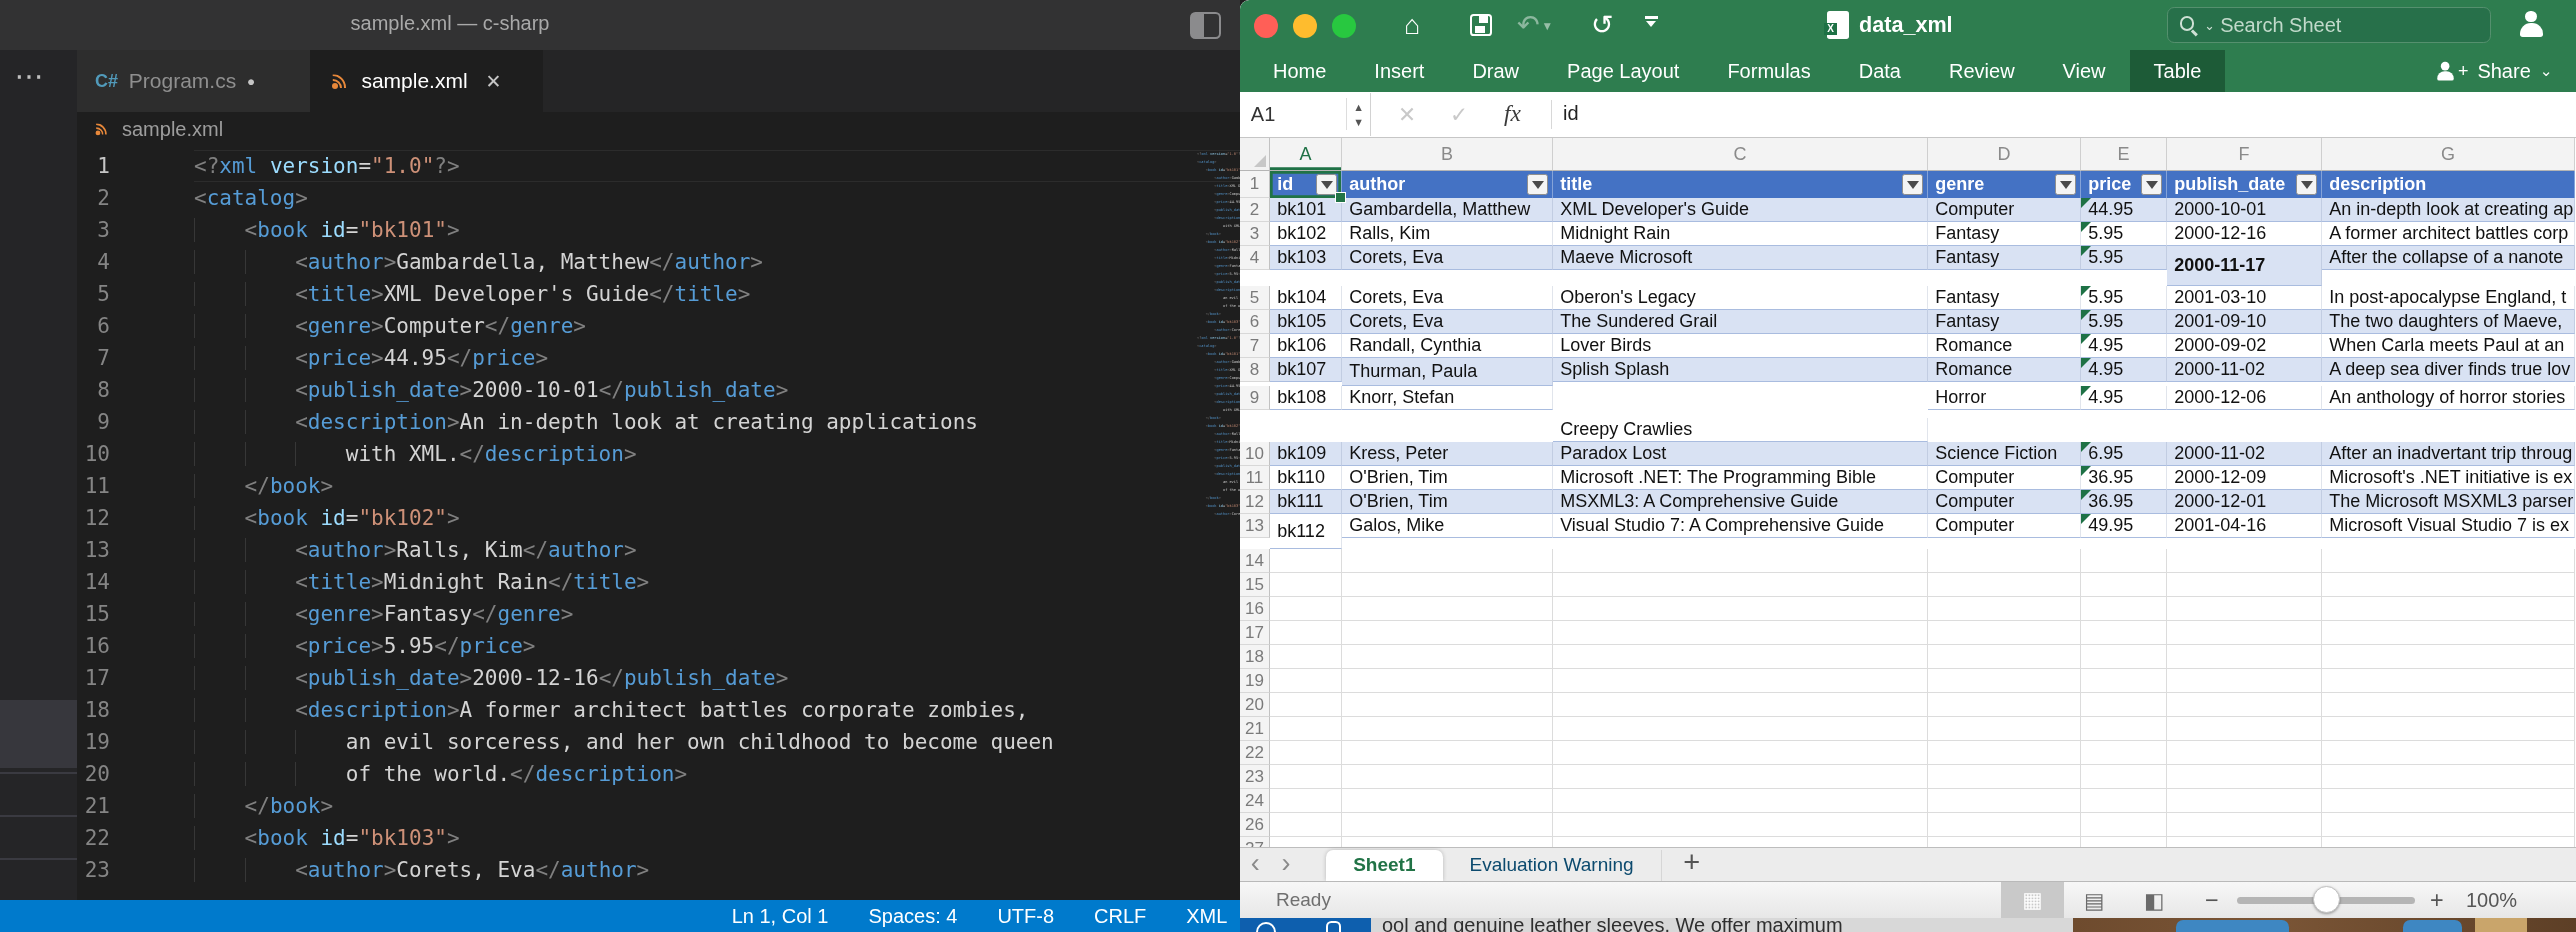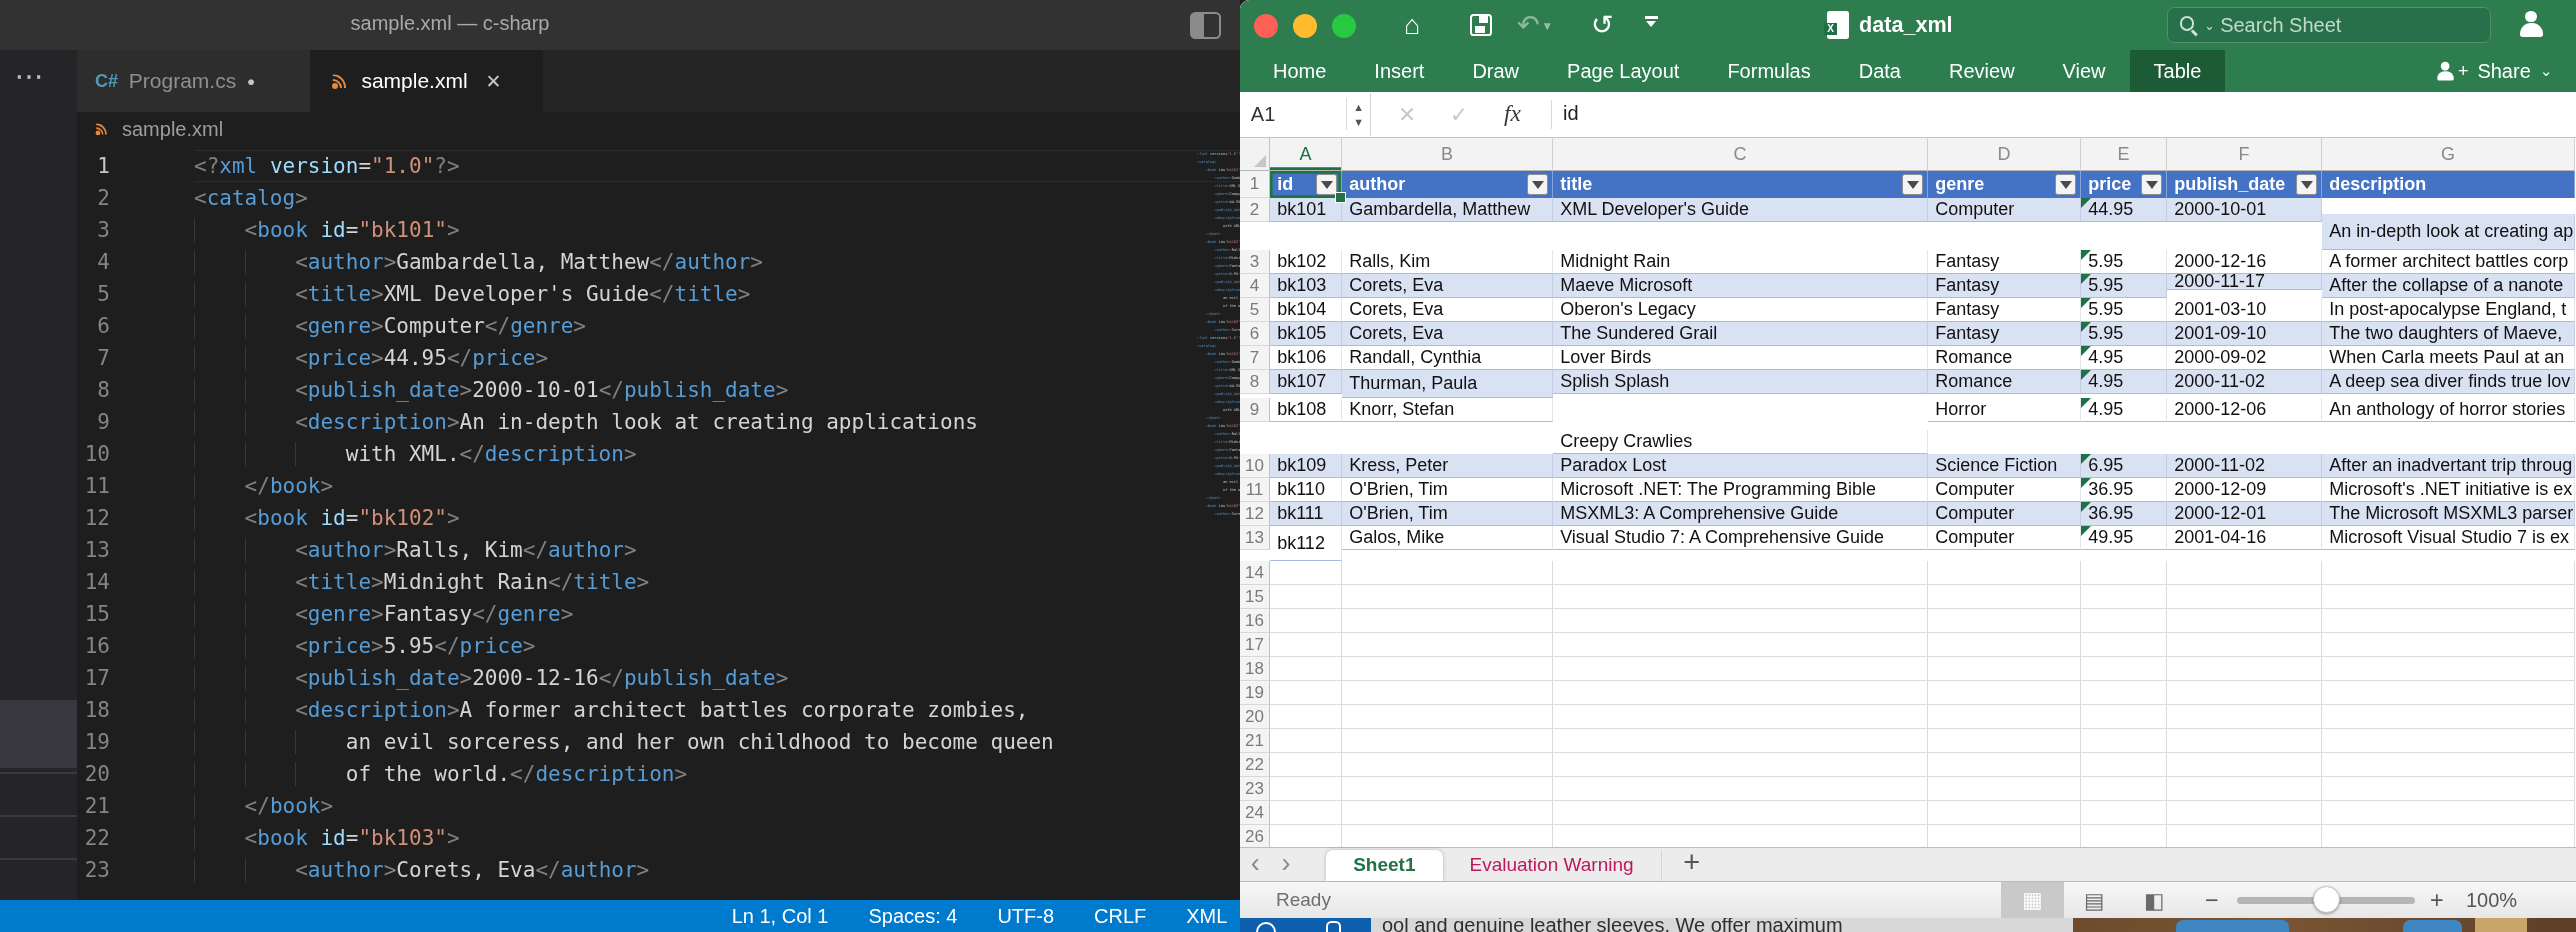--- a/index.html
+++ b/index.html
@@ -134,21 +134,21 @@
   .dc{box-sizing:border-box;font-size:18px;padding-left:7.2px;display:flex;align-items:center;
       border-right:0.9px solid rgba(90,110,150,.18);border-bottom:0.9px solid #a9bcdf;white-space:nowrap;
       overflow:hidden;position:relative;color:#111;}
   .dc.band{background:#d9e2f3;}
   .dc.err::before{content:"";position:absolute;left:0;top:0;width:0;height:0;
                   border-top:10px solid #1e7145;border-right:10px solid transparent;}
   .ec{box-sizing:border-box;border-right:0.9px solid #dcdcdc;border-bottom:0.9px solid #dcdcdc;}
   .xl-tabs{position:absolute;left:0;top:847px;right:0;height:34px;background:#ececec;
            border-top:0.9px solid #bdbdbd;box-sizing:border-box;display:flex;align-items:flex-end;}
   .navarr{font-size:27px;color:#8a8a8a;padding:0 10.8px 1.8px 10.8px;}
-  .stab{height:31.5px;display:flex;align-items:center;padding:0 27px;font-size:19px;color:#be185d;
+  .stab{height:31.5px;display:flex;align-items:center;padding:0 27px;font-size:19px;color:#0c4a6e;
         border-right:0.9px solid #d6d6d6;}
   .stab.active{background:#fff;border-radius:7.2px 7.2px 0 0;color:#217346;font-weight:bold;border-right:none;
                box-shadow:0 0 4.5px rgba(0,0,0,.22);margin-left:25px;}
   .addsheet{font-size:29px;color:#555;padding:0 21.6px 1.8px 21.6px;}
   .xl-status{position:absolute;left:0;top:881px;right:0;height:37px;background:linear-gradient(#f7f7f7,#e7e7e7);
              border-top:0.9px solid #b9b9b9;box-sizing:border-box;}
   .ready{position:absolute;left:36px;top:7.2px;font-size:19px;color:#6f6f6f;}
   .viewblock{position:absolute;left:761px;top:0;width:63px;height:100%;background:#c9c9c9;display:flex;
              align-items:center;justify-content:center;color:#fff;font-size:21.6px;}
   .viewico{position:absolute;top:6.3px;font-size:21.6px;color:#6a6a6a;}
@@ -495,40 +495,40 @@
           </div>
         </div>
         <div class="xrow">
           <div class="rn" style="height: 24px;">2</div>
           <div class="dc band" style="width: 72px; height: 24px;">bk101</div>
           <div class="dc band" style="width: 211px; height: 24px;">Gambardella, Matthew</div>
           <div class="dc band" style="width: 375px; height: 24px;">XML Developer's Guide</div>
           <div class="dc band" style="width: 153px; height: 24px;">Computer</div>
           <div class="dc band err" style="width: 86px; height: 24px;">44.95</div>
           <div class="dc band" style="width: 155px; height: 24px;">2000-10-01</div>
-          <div class="dc band" style="width: 253px; height: 36px; margin-top: 16px;">An in-depth look at creating ap</div>
+          <div class="dc band" style="width: 253px; height: 24px;">An in-depth look at creating ap</div>
         </div>
         <div class="xrow">
           <div class="rn" style="height: 24px;">3</div>
           <div class="dc" style="width: 72px; height: 24px;">bk102</div>
           <div class="dc" style="width: 211px; height: 24px;">Ralls, Kim</div>
           <div class="dc" style="width: 375px; height: 24px;">Midnight Rain</div>
           <div class="dc" style="width: 153px; height: 24px;">Fantasy</div>
           <div class="dc err" style="width: 86px; height: 24px;">5.95</div>
           <div class="dc" style="width: 155px; height: 24px;">2000-12-16</div>
           <div class="dc" style="width: 253px; height: 24px;">A former architect battles corp</div>
         </div>
         <div class="xrow">
           <div class="rn" style="height: 24px;">4</div>
           <div class="dc band" style="width: 72px; height: 24px;">bk103</div>
           <div class="dc band" style="width: 211px; height: 24px;">Corets, Eva</div>
           <div class="dc band" style="width: 375px; height: 24px;">Maeve Microsoft</div>
           <div class="dc band" style="width: 153px; height: 24px;">Fantasy</div>
           <div class="dc band err" style="width: 86px; height: 24px;">5.95</div>
-          <div class="dc band" style="width: 155px; height: 16px;">2000-11-17</div>
+          <div class="dc band" style="width: 155px; height: 40px; font-weight: bold;">2000-11-17</div>
           <div class="dc band" style="width: 253px; height: 24px;">After the collapse of a nanote</div>
         </div>
         <div class="xrow">
           <div class="rn" style="height: 24px;">5</div>
           <div class="dc" style="width: 72px; height: 24px;">bk104</div>
           <div class="dc" style="width: 211px; height: 24px;">Corets, Eva</div>
           <div class="dc" style="width: 375px; height: 24px;">Oberon's Legacy</div>
           <div class="dc" style="width: 153px; height: 24px;">Fantasy</div>
           <div class="dc err" style="width: 86px; height: 24px;">5.95</div>
           <div class="dc" style="width: 155px; height: 24px;">2001-03-10</div>

